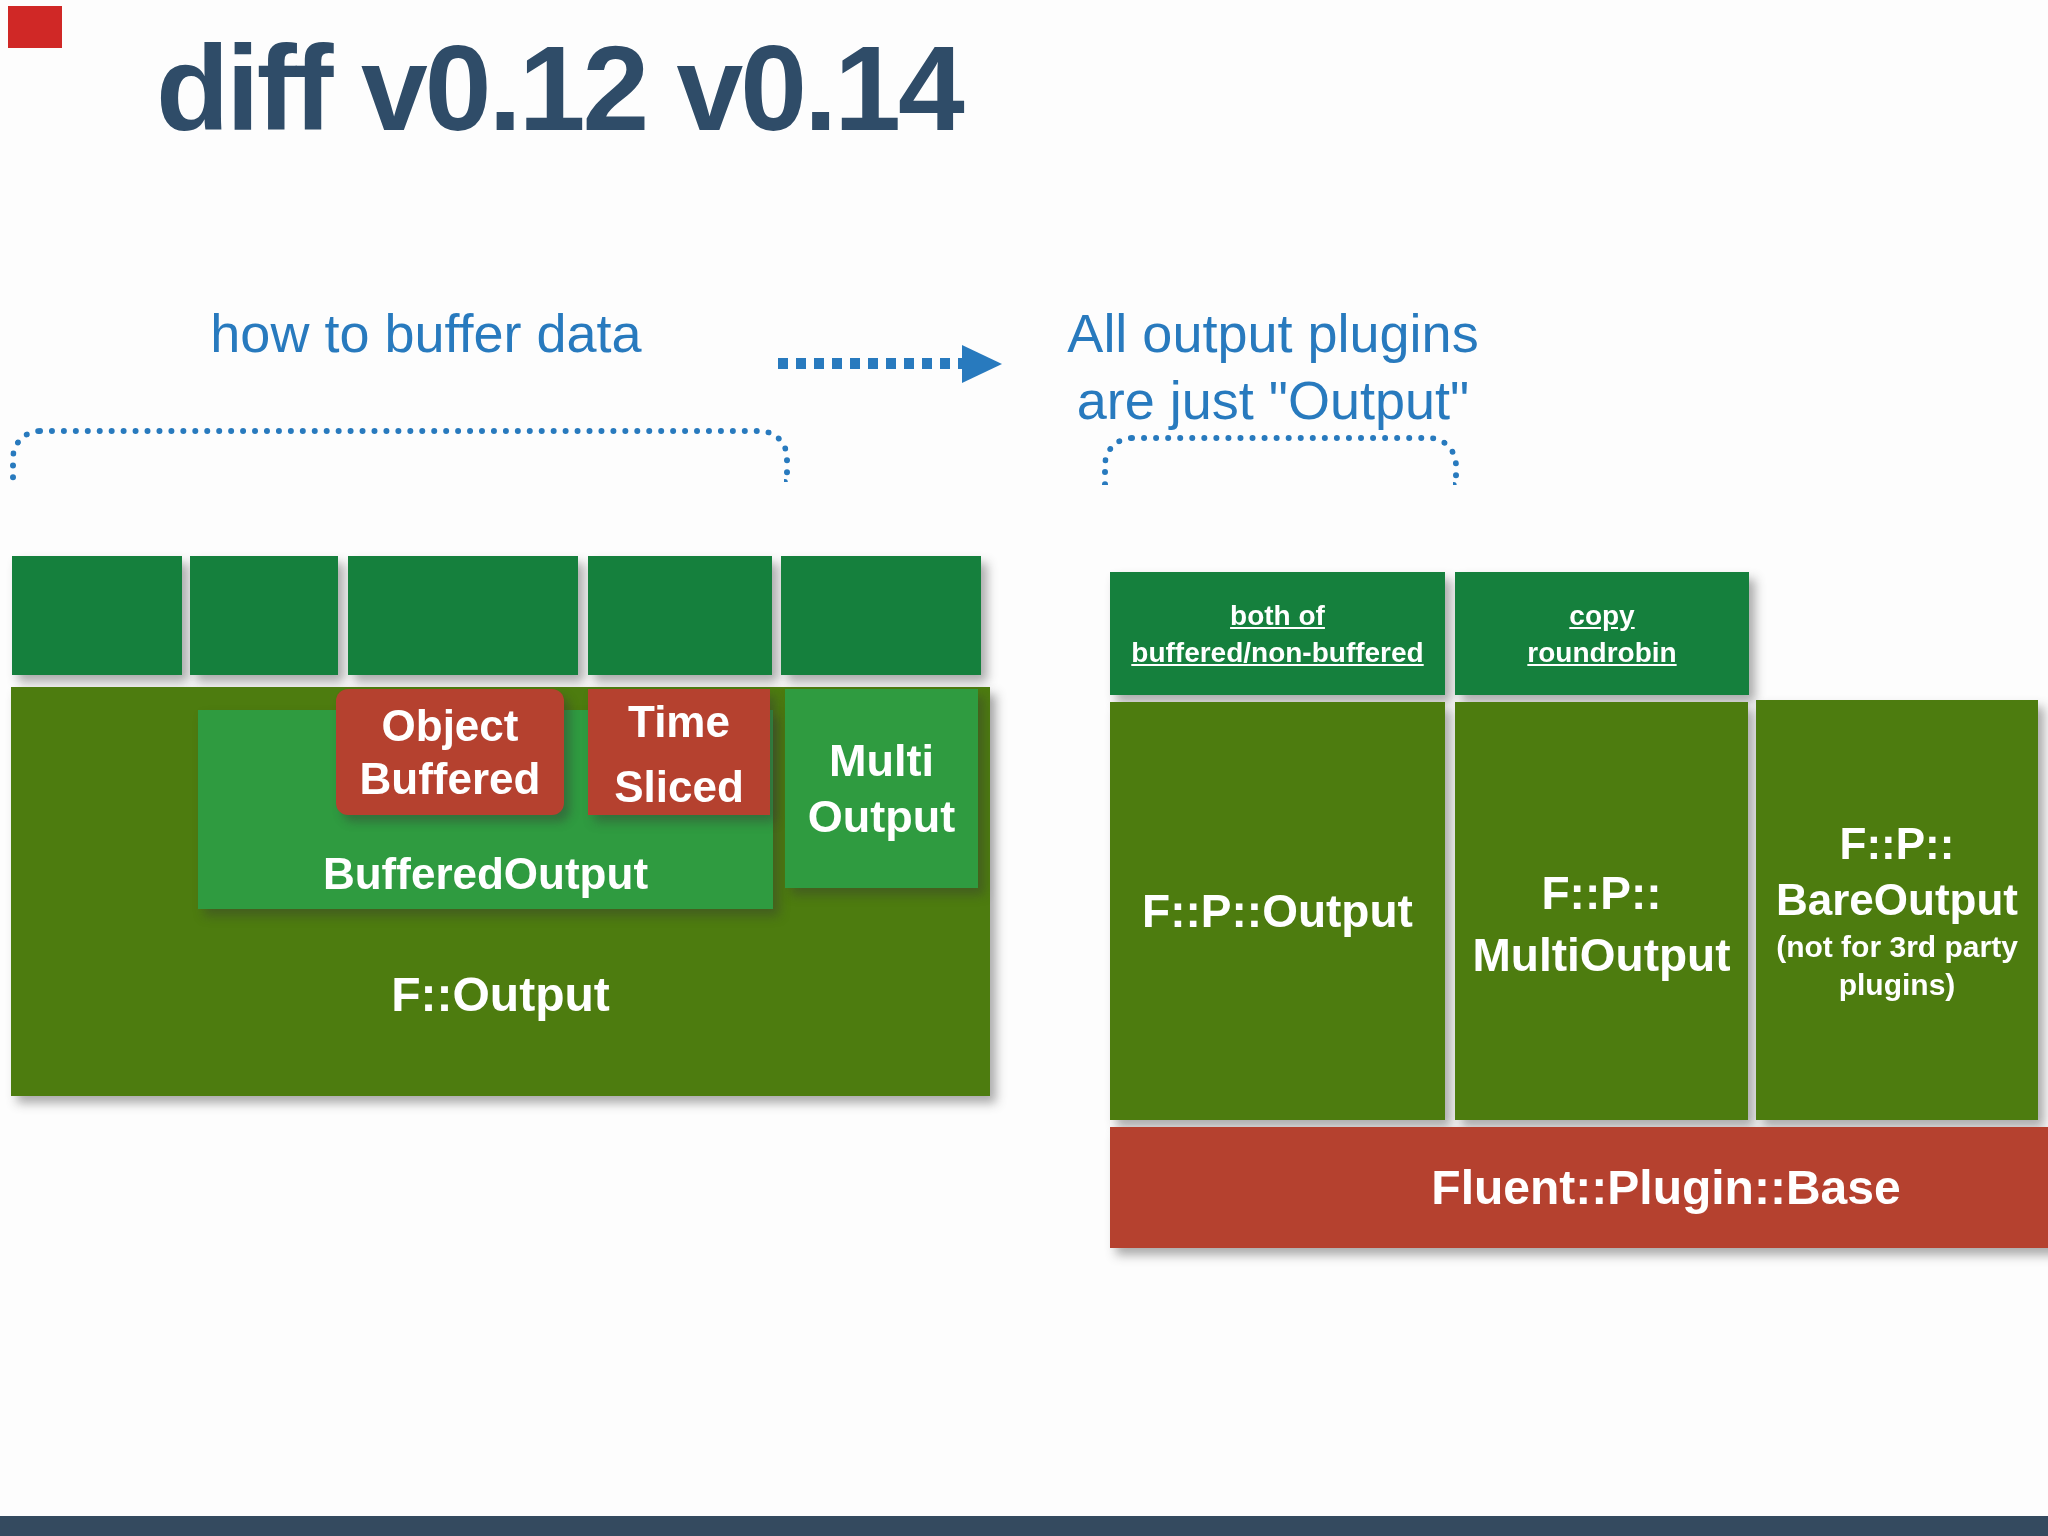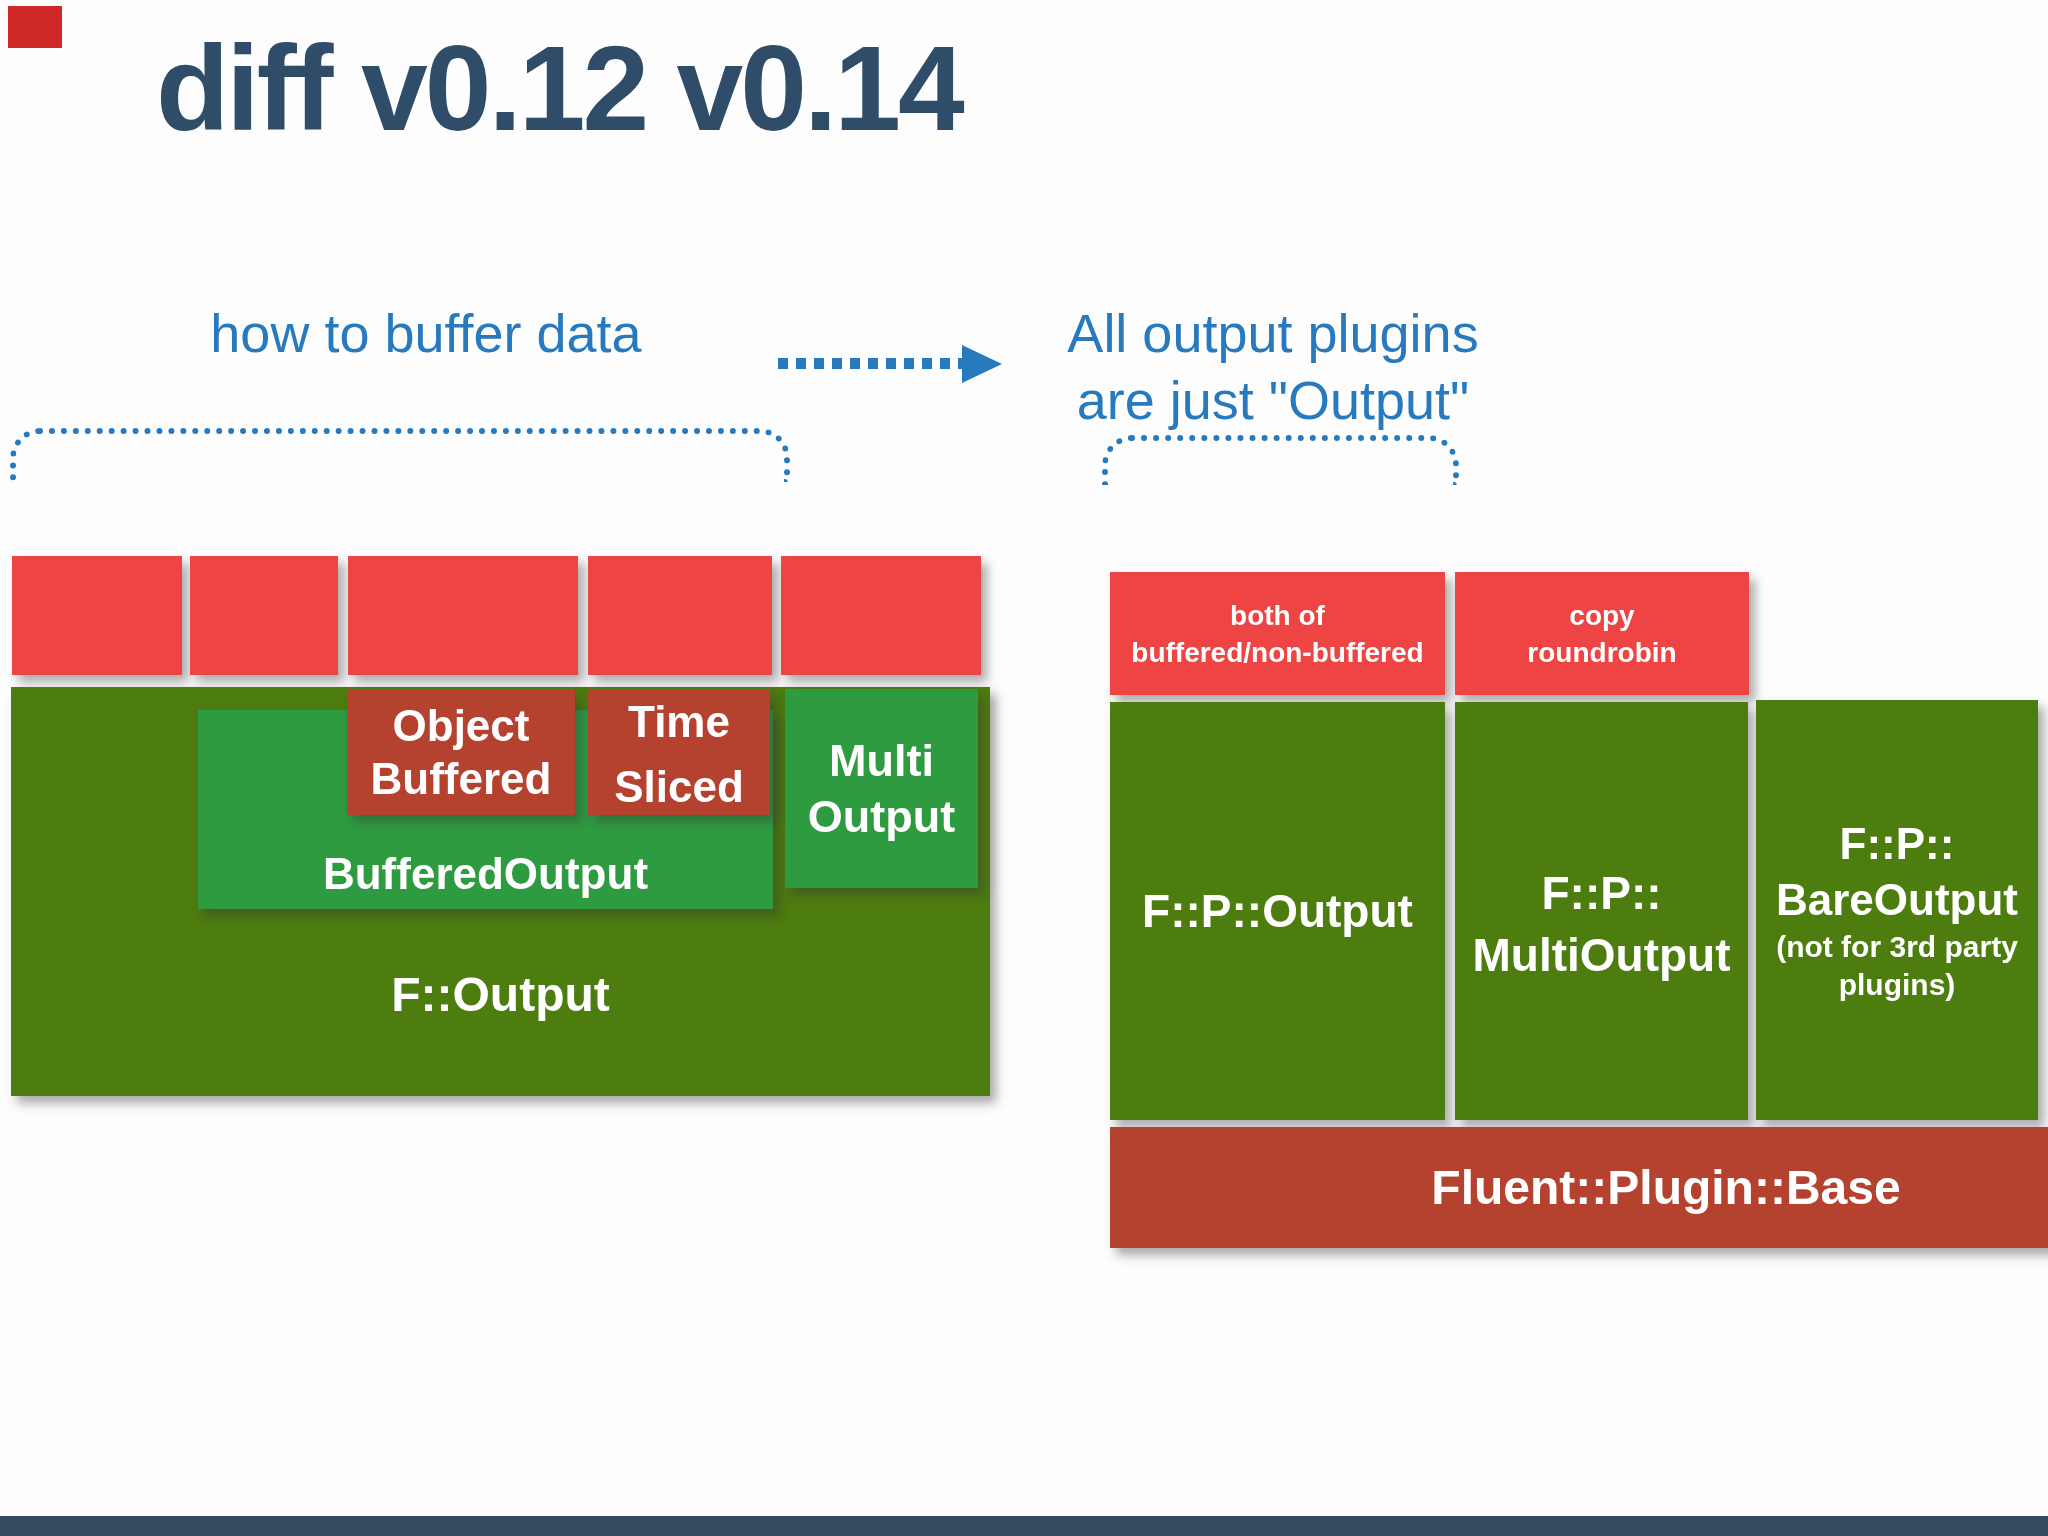--- a/index.html
+++ b/index.html
@@ -36,37 +36,37 @@
   }
   
   .brace{
     border:6px dotted #287abe;border-bottom:none;
     border-top-left-radius:30px;border-top-right-radius:30px;
   }
   .brace-left{left:10px;top:428px;width:768px;height:48px;}
   .brace-right{left:1102px;top:435px;width:345px;height:44px;}
   
   .block{box-shadow:6px 7px 10px rgba(55,55,55,0.42);}
-  .purple{background:#ef4444;}
+  .purple{background:#15803d;text-decoration:underline;}
   .blue{background:#4d7c0f;}
   .green{background:#2f9b40;}
   .red{background:#b5412f;}
   .wlabel{color:#ffffff;font-weight:bold;text-align:center;}
   .center-col{display:flex;flex-direction:column;align-items:center;justify-content:center;}
   
   .lp1{left:12px;top:556px;width:170px;height:119px;}
   .lp2{left:190px;top:556px;width:148px;height:119px;}
   .lp3{left:348px;top:556px;width:230px;height:119px;}
   .lp4{left:588px;top:556px;width:184px;height:119px;}
   .lp5{left:781px;top:556px;width:200px;height:119px;}
   .lblue{left:11px;top:687px;width:979px;height:409px;}
   .lblue .base-label{position:absolute;left:0;right:0;top:280px;font-size:48px;}
   .lgreen-buf{left:198px;top:689px;width:575px;height:199px;margin-top:21px;}
   .lgreen-buf .buf-label{position:absolute;left:0;right:0;bottom:10px;font-size:44px;}
-  .lred-obj{left:347px;top:689px;width:228px;height:126px;font-size:44px;line-height:53px;box-sizing:border-box;}
+  .lred-obj{left:336px;top:689px;width:228px;height:126px;font-size:44px;line-height:53px;box-sizing:border-box;border-radius:12px;}
   .lred-time{left:588px;top:689px;width:182px;height:126px;font-size:44px;line-height:53px;padding-top:4px;box-sizing:border-box;gap:12px;}
   .lgreen-multi{left:785px;top:689px;width:193px;height:199px;font-size:45px;line-height:56px;}
   
   .rp1{left:1110px;top:572px;width:335px;height:123px;font-size:28px;line-height:37px;}
   .rp2{left:1455px;top:572px;width:294px;height:123px;font-size:28px;line-height:37px;}
   .rb1{left:1110px;top:702px;width:335px;height:418px;font-size:46px;}
   .rb2{left:1455px;top:702px;width:293px;height:418px;font-size:46px;line-height:62px;padding-top:26px;box-sizing:border-box;}
   .rb3{left:1756px;top:700px;width:282px;height:420px;}
   .rb3 .big{font-size:44px;line-height:56px;}
   .rb3 .small{font-size:30px;line-height:38px;}

